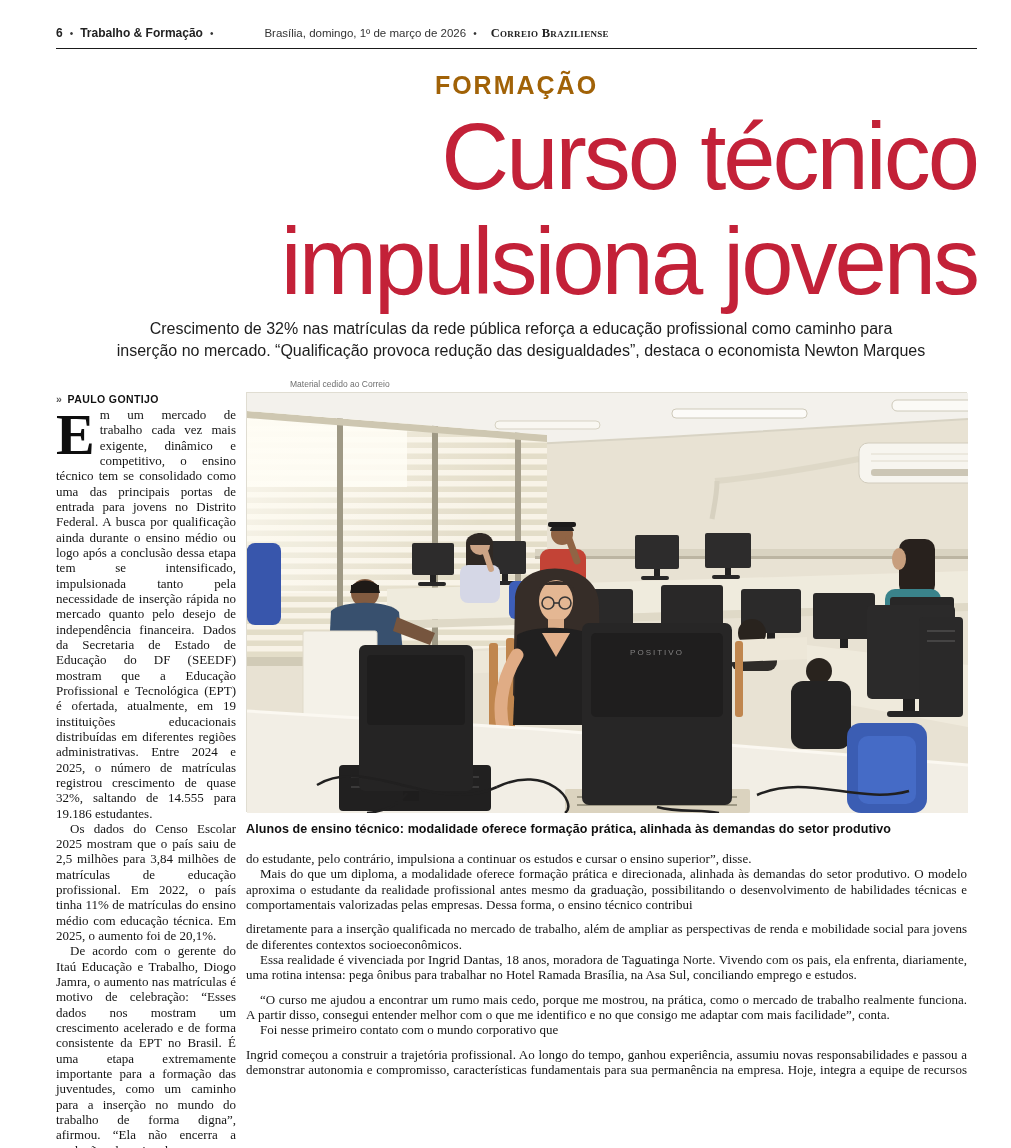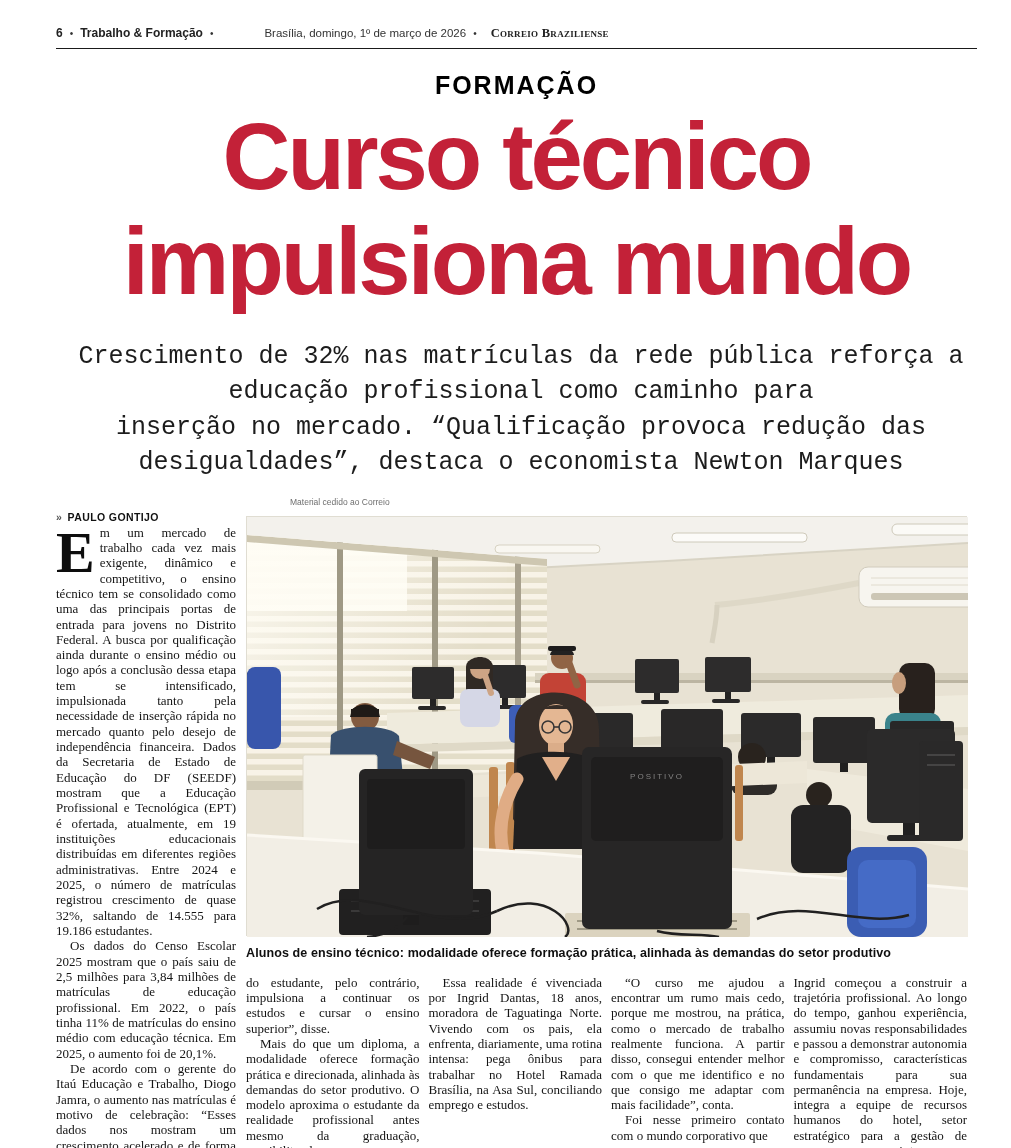--- a/index.html
+++ b/index.html
@@ -17,58 +17,58 @@
     border-bottom:1.5px solid #1a1a1a; padding-bottom:7px;
   }
   .mh-bold { font-weight:bold; font-size:12px; }
   .mh-bullet { color:#333; font-size:10px; }
   .mh-date { color:#333;margin-left:44px; }
   .mh-paper { font-family:"Liberation Serif", serif; font-weight:bold; font-variant:small-caps; font-size:12.5px; letter-spacing:0.3px;margin-left:7px; }
   
   .kicker {
     margin-top:22px; text-align:center;
     font-family:"Liberation Sans", sans-serif; font-weight:bold;
-    font-size:25px; letter-spacing:2px; color:#000000;
+    font-size:25px; letter-spacing:2px; color:#a16207;
   }
   .headline {
-    margin-top:4px; text-align:center;
-    font-family:"Liberation Sans", sans-serif; font-weight:bold;
+    margin-top:4px; text-align:right;
+    font-family:"Liberation Sans", sans-serif; font-weight:normal;
     font-size:94px; line-height:1.12; letter-spacing:-3px;
   }
   .headline span { display:block; }
   
   .deck {
-    margin:24px auto 0; text-align:center; width:930px;
-    font-family:Liberation Mono, monospace; font-size:25px; line-height:1.42; color:#1c1c1c;
+    margin:3px auto 0; text-align:center; width:930px;
+    font-family:Liberation Sans, sans-serif; font-size:16px; line-height:1.42; color:#1c1c1c;
   }
   
   .article-row { display:flex; gap:10px; margin-top:16px; }
   .col-first { width:180px; flex:none; padding-top:14px; }
   .byline {
     font-family:"Liberation Sans", sans-serif; font-weight:bold;
     font-size:10.5px; letter-spacing:0.4px; color:#111; margin-bottom:2px;
   }
   .byline .guillemet { color:#555; margin-right:2px; }
   .body-p { font-size:13px; line-height:1.18; text-align:justify; }
   .body-p.indent { text-indent:14px; }
   .dropcap {
     float:left; font-family:"Liberation Serif", serif; font-weight:bold;
     font-size:58px; line-height:0.82; padding:4px 5px 0 0; color:#0d0d0d;
   }
   .right-block { width:721px; flex:none; }
   .photo-credit {
-    font-family:"Liberation Sans", sans-serif; font-size:8.5px; color:#6e6e6e; margin-bottom:9px;padding-left:44px;
+    font-family:"Liberation Sans", sans-serif; font-size:8.5px; color:#6e6e6e; margin-bottom:3px;padding-left:44px;
   }
   .photo-frame { width:721px; height:420px; border:1px solid #e0ddd2; background:#f0abfc; }
   .photo-frame svg { display:block; }
   .photo-caption {
     margin-top:10px; font-family:"Liberation Sans", sans-serif; font-weight:bold;
     font-size:12.5px; color:#0f0f0f; letter-spacing:0.1px;
   }
-  .cols-4 { display:flex; gap:9px; margin-top:15px; height:228px; overflow:hidden; }
+  .cols-4 { display:flex; gap:9px; margin-top:15px; height:228px; overflow:hidden;flex-direction:column; }
   .cols-4 .bcol { flex:1; }
 </style>
 </head>
 <body>
 
 <div class="page">
 
   <div class="masthead">
     <span class="mh-bold">6</span>
     <span class="mh-bullet">•</span>
@@ -76,21 +76,21 @@
     <span class="mh-bullet">•</span>
     <span class="mh-date">Brasília, domingo, 1º de março de 2026</span>
     <span class="mh-bullet">•</span>
     <span class="mh-paper">Correio Braziliense</span>
   </div>
 
   <div class="kicker">FORMAÇÃO</div>
 
   <h1 class="headline" style="color: rgb(195, 33, 56);">
     <span>Curso técnico</span>
-    <span>impulsiona mundo</span>
+    <span>impulsiona jovens</span>
   </h1>
 
   <div class="deck">
     <div>Crescimento de 32% nas matrículas da rede pública reforça a educação profissional como caminho para</div>
     <div>inserção no mercado. “Qualificação provoca redução das desigualdades”, destaca o economista Newton Marques</div>
   </div>
 
   <div class="article-row">
 
     <div class="col-first">
@@ -301,20 +301,21 @@
       </div>
 
       <div class="photo-caption">Alunos de ensino técnico: modalidade oferece formação prática, alinhada às demandas do setor produtivo</div>
 
       <div class="cols-4">
         <div class="bcol">
           <p class="body-p">do estudante, pelo contrário, impulsiona a continuar os estudos e cursar o ensino superior”, disse.</p>
           <p class="body-p indent">Mais do que um diploma, a modalidade oferece formação prática e direcionada, alinhada às demandas do setor produtivo. O modelo aproxima o estudante da realidade profissional antes mesmo da graduação, possibilitando o desenvolvimento de habilidades técnicas e comportamentais valorizadas pelas empresas. Dessa forma, o ensino técnico contribui</p>
         </div>
         <div class="bcol">
+          <p class="body-p">diretamente para a inserção qualificada no mercado de trabalho, além de ampliar as perspectivas de renda e mobilidade social para jovens de diferentes contextos socioeconômicos.</p>
           <p class="body-p indent">Essa realidade é vivenciada por Ingrid Dantas, 18 anos, moradora de Taguatinga Norte. Vivendo com os pais, ela enfrenta, diariamente, uma rotina intensa: pega ônibus para trabalhar no Hotel Ramada Brasília, na Asa Sul, conciliando emprego e estudos.</p>
         </div>
         <div class="bcol">
           <p class="body-p indent">“O curso me ajudou a encontrar um rumo mais cedo, porque me mostrou, na prática, como o mercado de trabalho realmente funciona. A partir disso, consegui entender melhor com o que me identifico e no que consigo me adaptar com mais facilidade”, conta.</p>
           <p class="body-p indent">Foi nesse primeiro contato com o mundo corporativo que</p>
         </div>
         <div class="bcol">
           <p class="body-p">Ingrid começou a construir a trajetória profissional. Ao longo do tempo, ganhou experiência, assumiu novas responsabilidades e passou a demonstrar autonomia e compromisso, características fundamentais para sua permanência na empresa. Hoje, integra a equipe de recursos humanos do hotel, setor estratégico para a gestão de pessoas e processos internos.</p>
           <p class="body-p indent">“Consegui minha primeira oportunidade praticamente com o início do curso de administração</p>
         </div>

